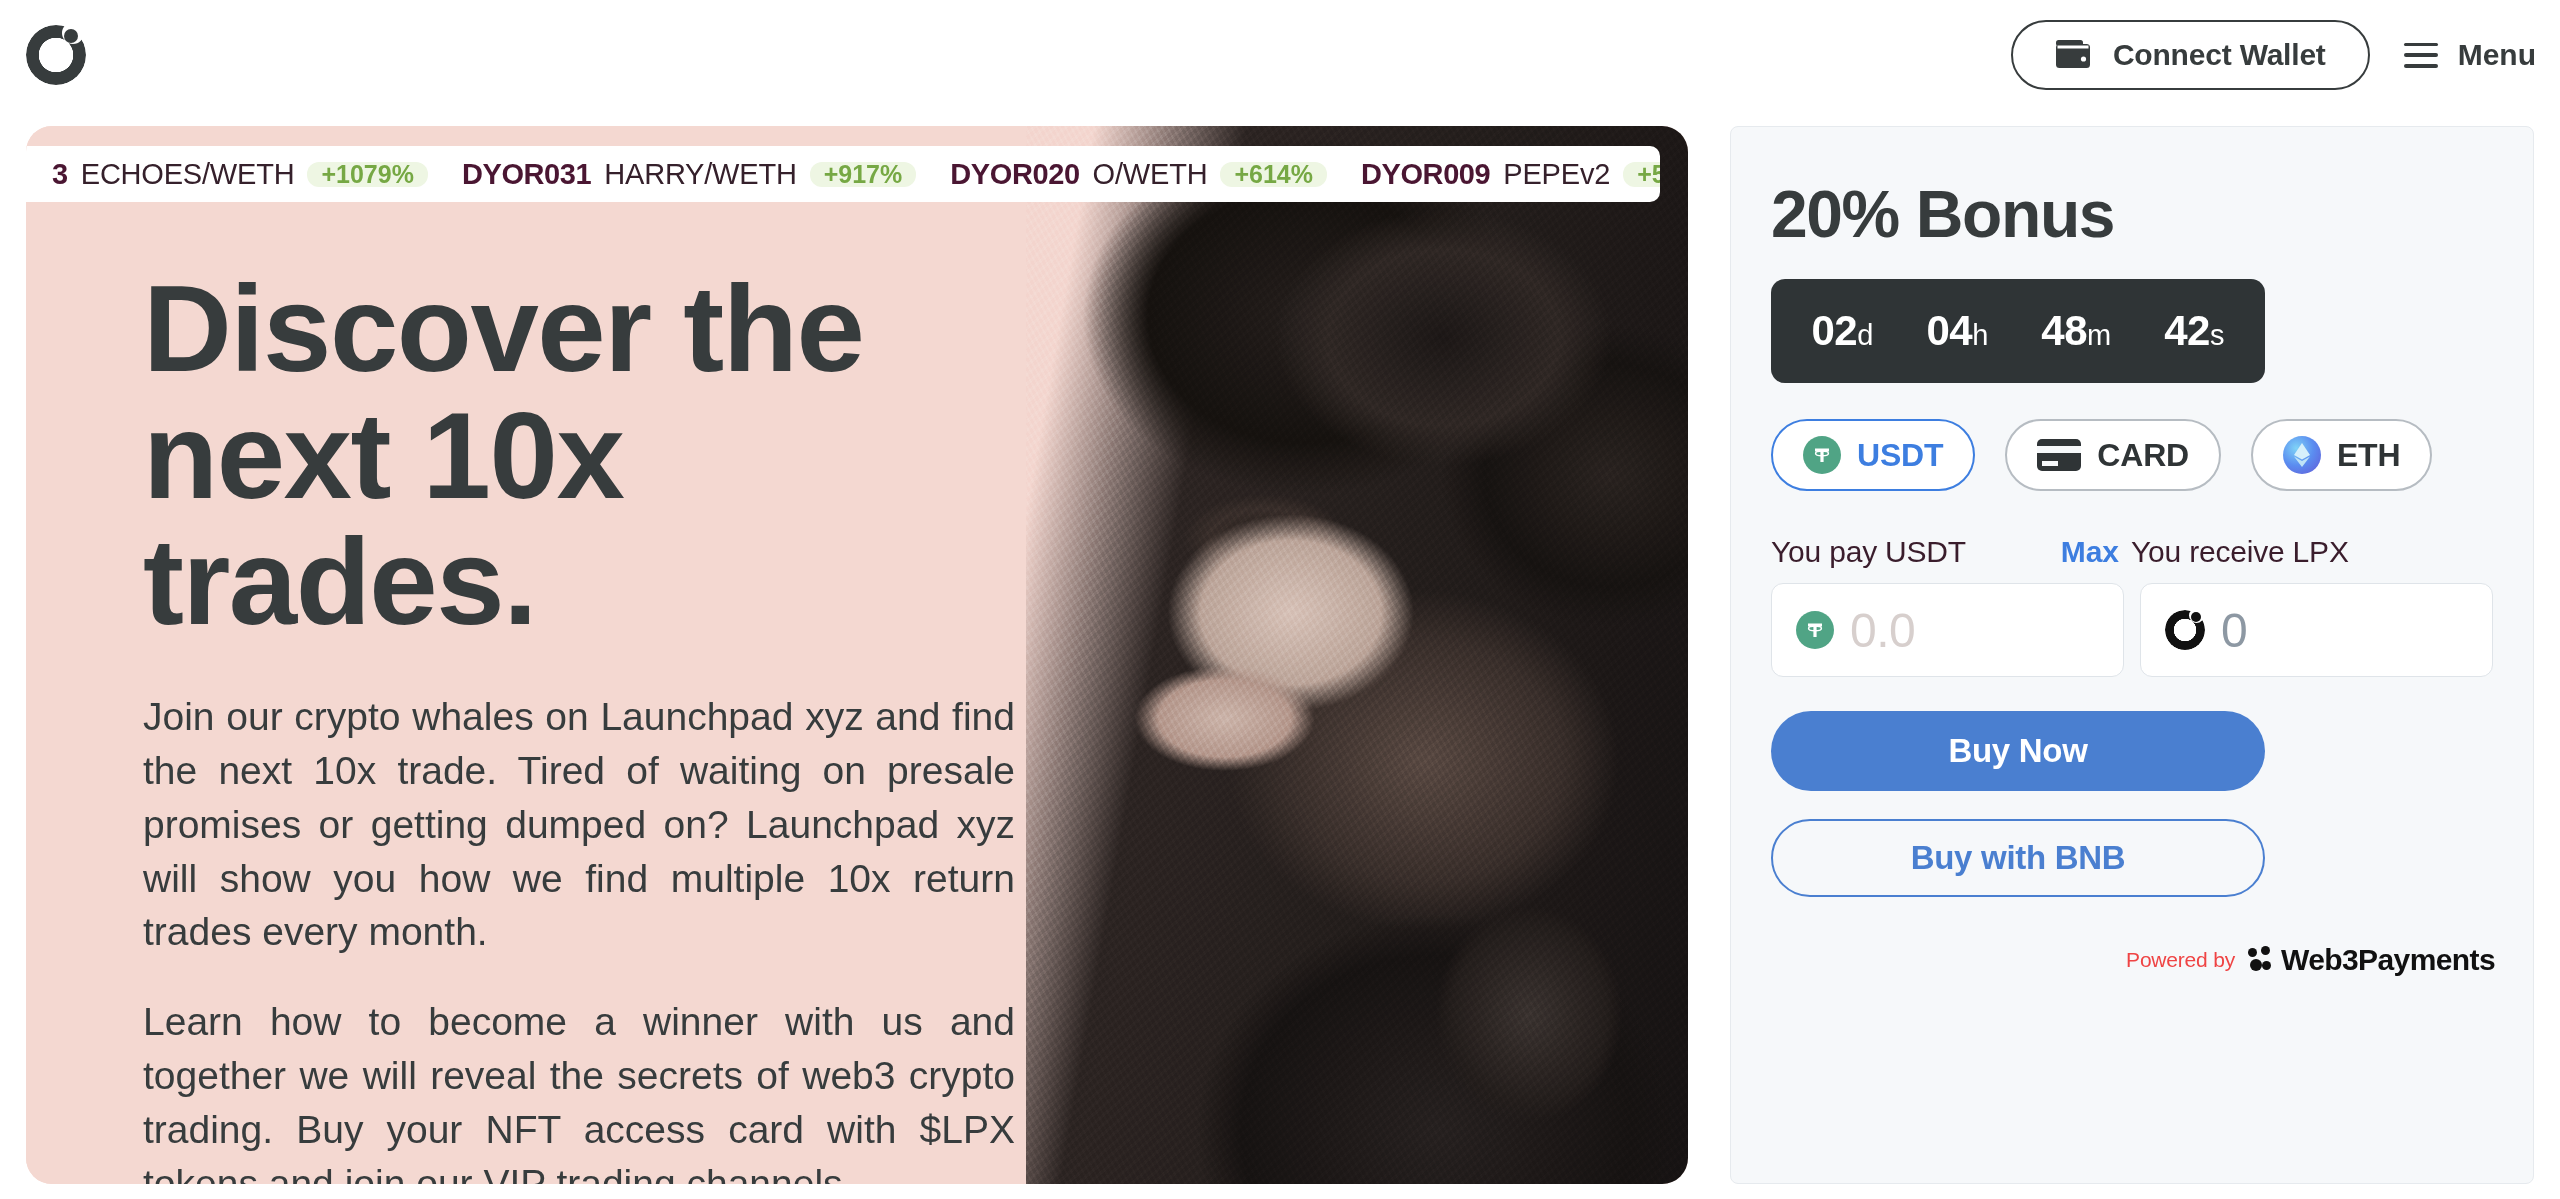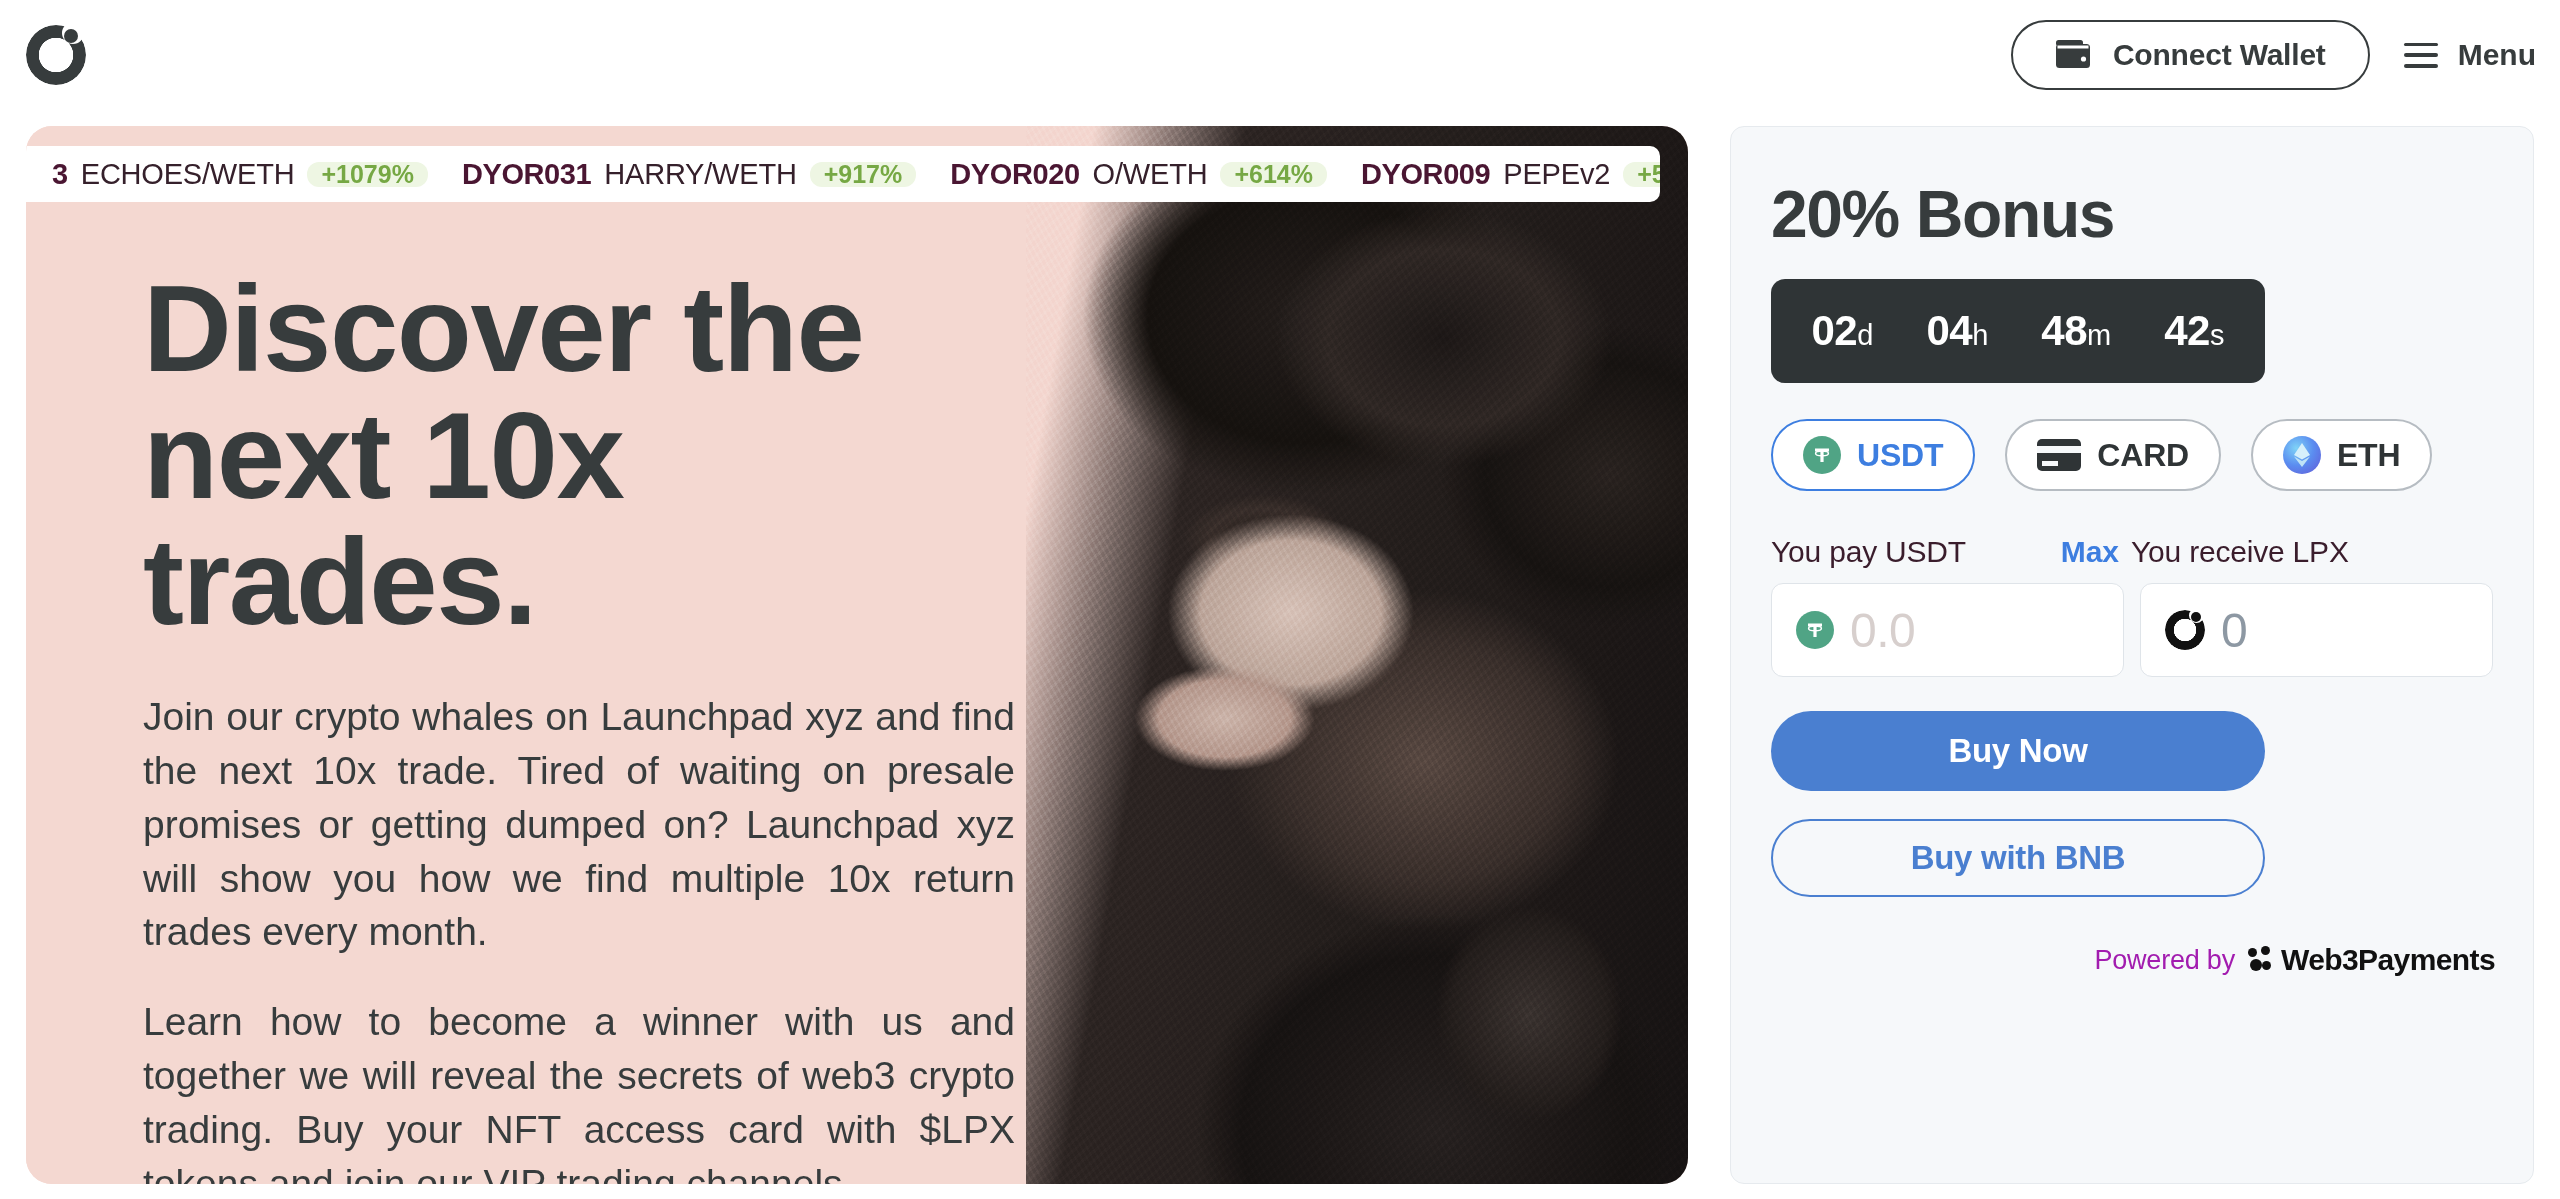--- a/index.html
+++ b/index.html
@@ -229,21 +229,21 @@
 
   
   .panel {
     position: absolute;
     top: 126px;
     left: 1730px;
     width: 804px;
     height: 1058px;
     background: #f6f8fa;
     border: 1px solid #e6eaee;
-    border-radius: 14px;
+    border-radius: 8px;
     padding: 54px 40px 0 40px;
   }
 
   .panel-title {
     font-size: 66px;
     font-weight: 700;
     color: #373c3d;
     letter-spacing: -1.4px;
     line-height: 1;
   }
@@ -455,22 +455,22 @@
 
   .powered {
     margin-top: 46px;
     width: 724px;
     display: flex;
     align-items: center;
     justify-content: flex-end;
     gap: 13px;
   }
   .powered-by {
-    font-size: 27px;
-    color: #a21caf;
+    font-size: 21px;
+    color: #ef4444;
     letter-spacing: -0.2px;
   }
   .w3p {
     display: flex;
     align-items: center;
     gap: 9px;
   }
   .w3p-mark {
     width: 24px; height: 28px;
     position: relative;

